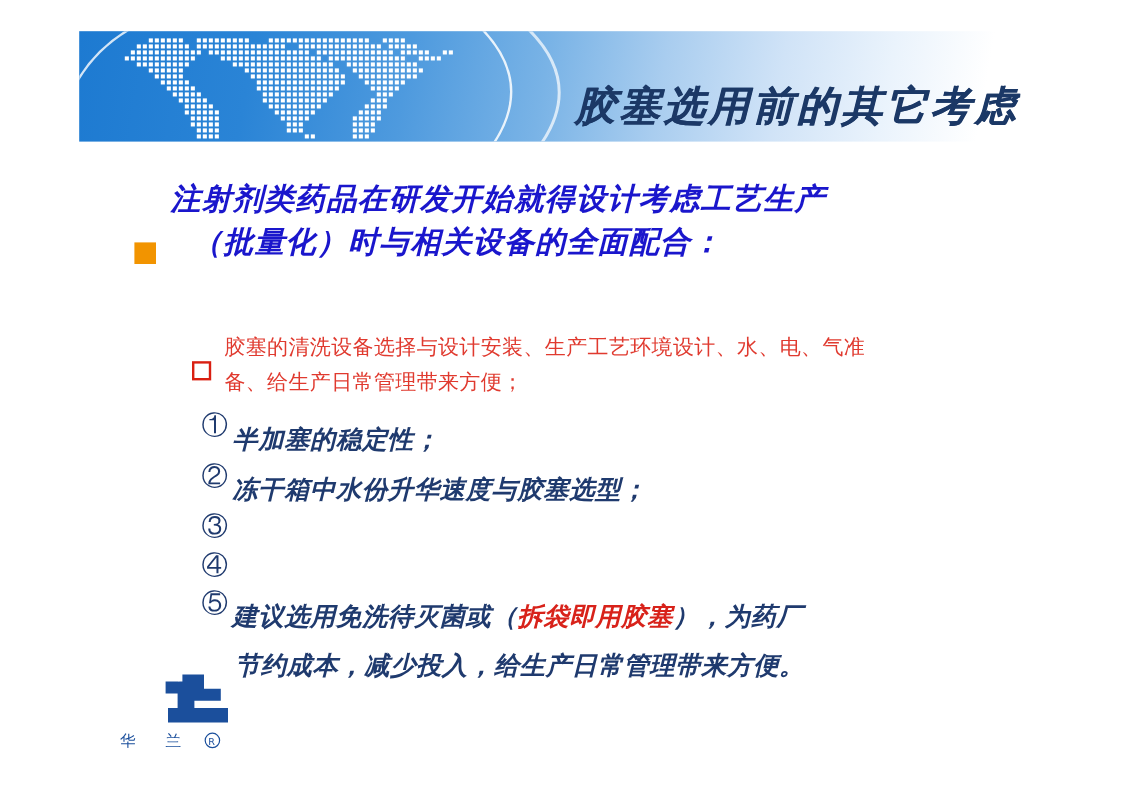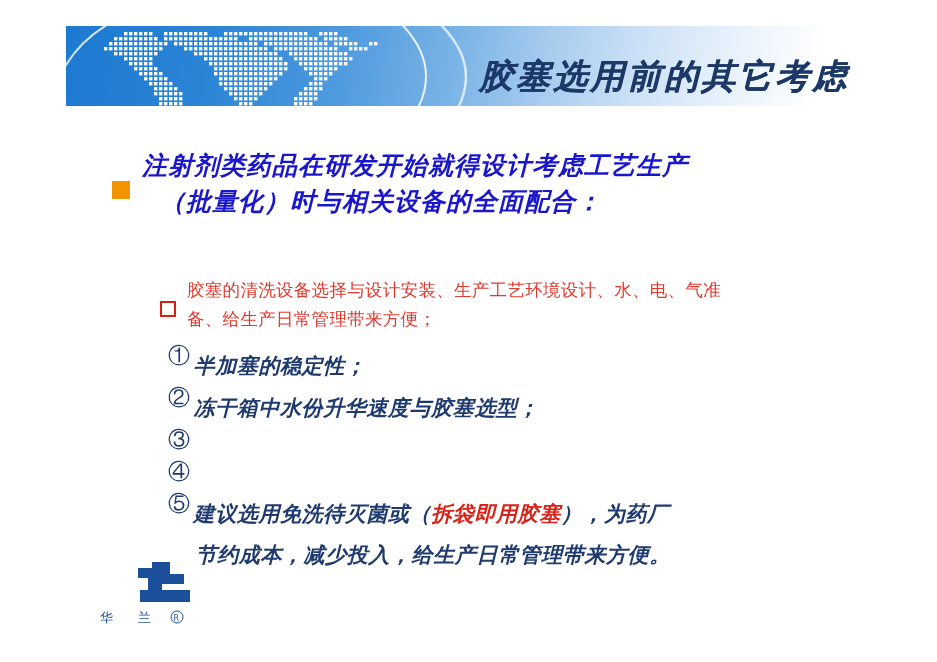--- a/index.html
+++ b/index.html
@@ -21,21 +21,21 @@
     inset: 0;
     background: #ffffff;
   }
 
   
   .banner {
     position: absolute;
     left: 66px;
     top: 26px;
     width: 805px;
-    height: 80px;
+    height: 92px;
     background: linear-gradient(100deg,
         #1d7ad1 0%,
         #2a84d6 18%,
         #4e9ade 34%,
         #79b3e6 48%,
         #a9cdef 60%,
         #d0e3f7 72%,
         #eaf3fc 83%,
         #ffffff 93%);
     overflow: hidden;
@@ -76,21 +76,21 @@
     top: 118px;
     width: 937px;
   }
 
   .main-bullet {
     position: absolute;
     left: 112px;
     top: 30px;
     width: 790px;
     display: flex;
-    align-items: center;
+    align-items: flex-end;
   }
   .orange-square {
     width: 18px;
     height: 18px;
     background: #F29400;
     flex: 0 0 auto;
     margin-top: 11px;
     margin-right: 12px;
   }
   .main-bullet-text {

